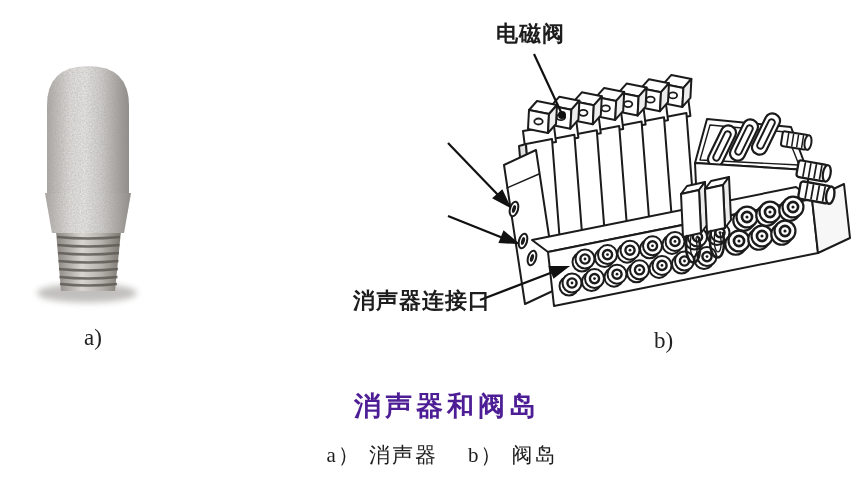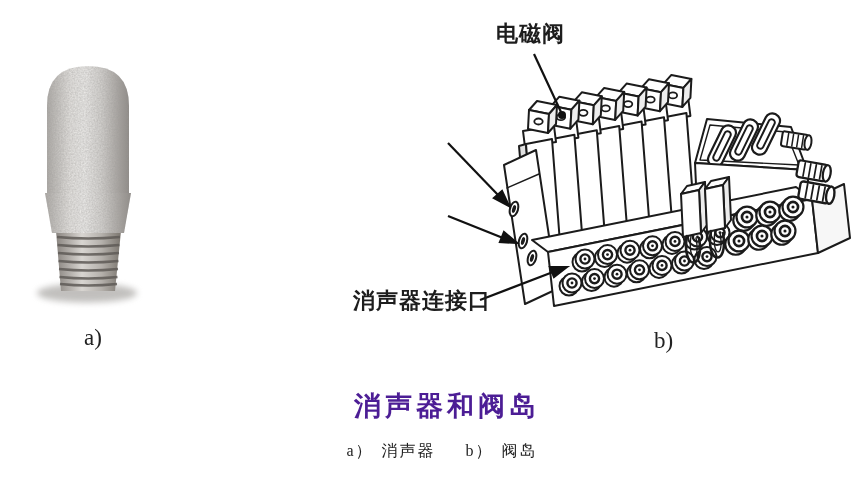--- a/index.html
+++ b/index.html
@@ -6,21 +6,21 @@
   #figure{position:relative;width:865px;height:494px;background:#ffffff;overflow:hidden;
           font-family:"Liberation Serif", serif;color:#1d1d1d;}
   #artwork{position:absolute;left:0;top:0;width:865px;height:494px;}
   .callout{position:absolute;font-size:22px;font-weight:600;letter-spacing:1px;
            white-space:nowrap;color:#1d1d1d;line-height:1.1;}
   .panel-label{position:absolute;font-size:23px;font-weight:400;color:#222;white-space:nowrap;}
   .fig-title{position:absolute;left:447px;top:388px;transform:translateX(-50%);
              font-family:"Liberation Sans", sans-serif;font-weight:bold;font-size:27px;
              letter-spacing:4px;white-space:nowrap;color:#4c1d95;}
   .fig-sub{position:absolute;left:442px;top:441px;transform:translateX(-50%);
-           font-size:16px;letter-spacing:2px;white-space:nowrap;color:#1d1d1d;}
+           font-size:21px;letter-spacing:2px;white-space:nowrap;color:#1d1d1d;}
   .fig-sub .gap{display:inline-block;width:30px;}
   .fig-sub .small-gap{display:inline-block;width:8px;}
 </style>
 </head>
 <body>
 
 <div id="figure">
 
   <svg id="artwork" viewBox="0 0 865 494" xmlns="http://www.w3.org/2000/svg">
     <defs>

